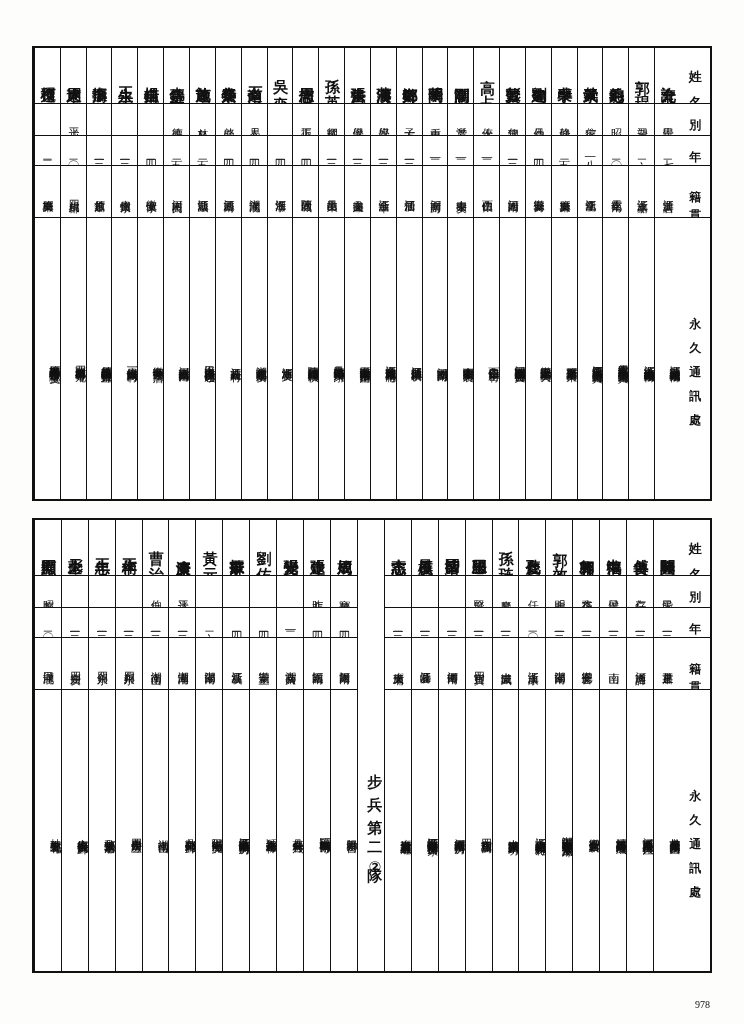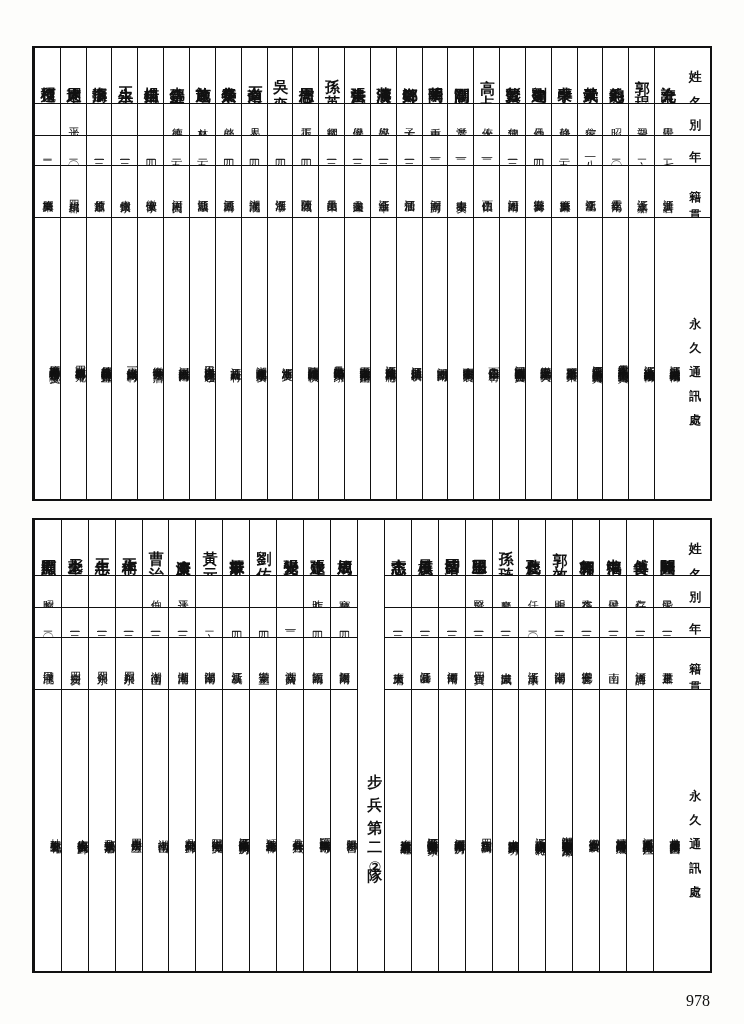--- a/index.html
+++ b/index.html
@@ -78,21 +78,21 @@
     display: flex;
     align-items: flex-start;
     justify-content: center;
     height: 100%;
     padding-top: 150px;
     color: #111;
   }
   .page-number {
     position: absolute;
     right: 34px; bottom: 14px;
-    font-size: 16px;
+    font-size: 10px;
     color: #111;
     font-family: "Liberation Serif", serif;
   }
 </style>
 </head>
 <body>
 
 <div id="page">
 
   <div class="table-block" id="block-top">

